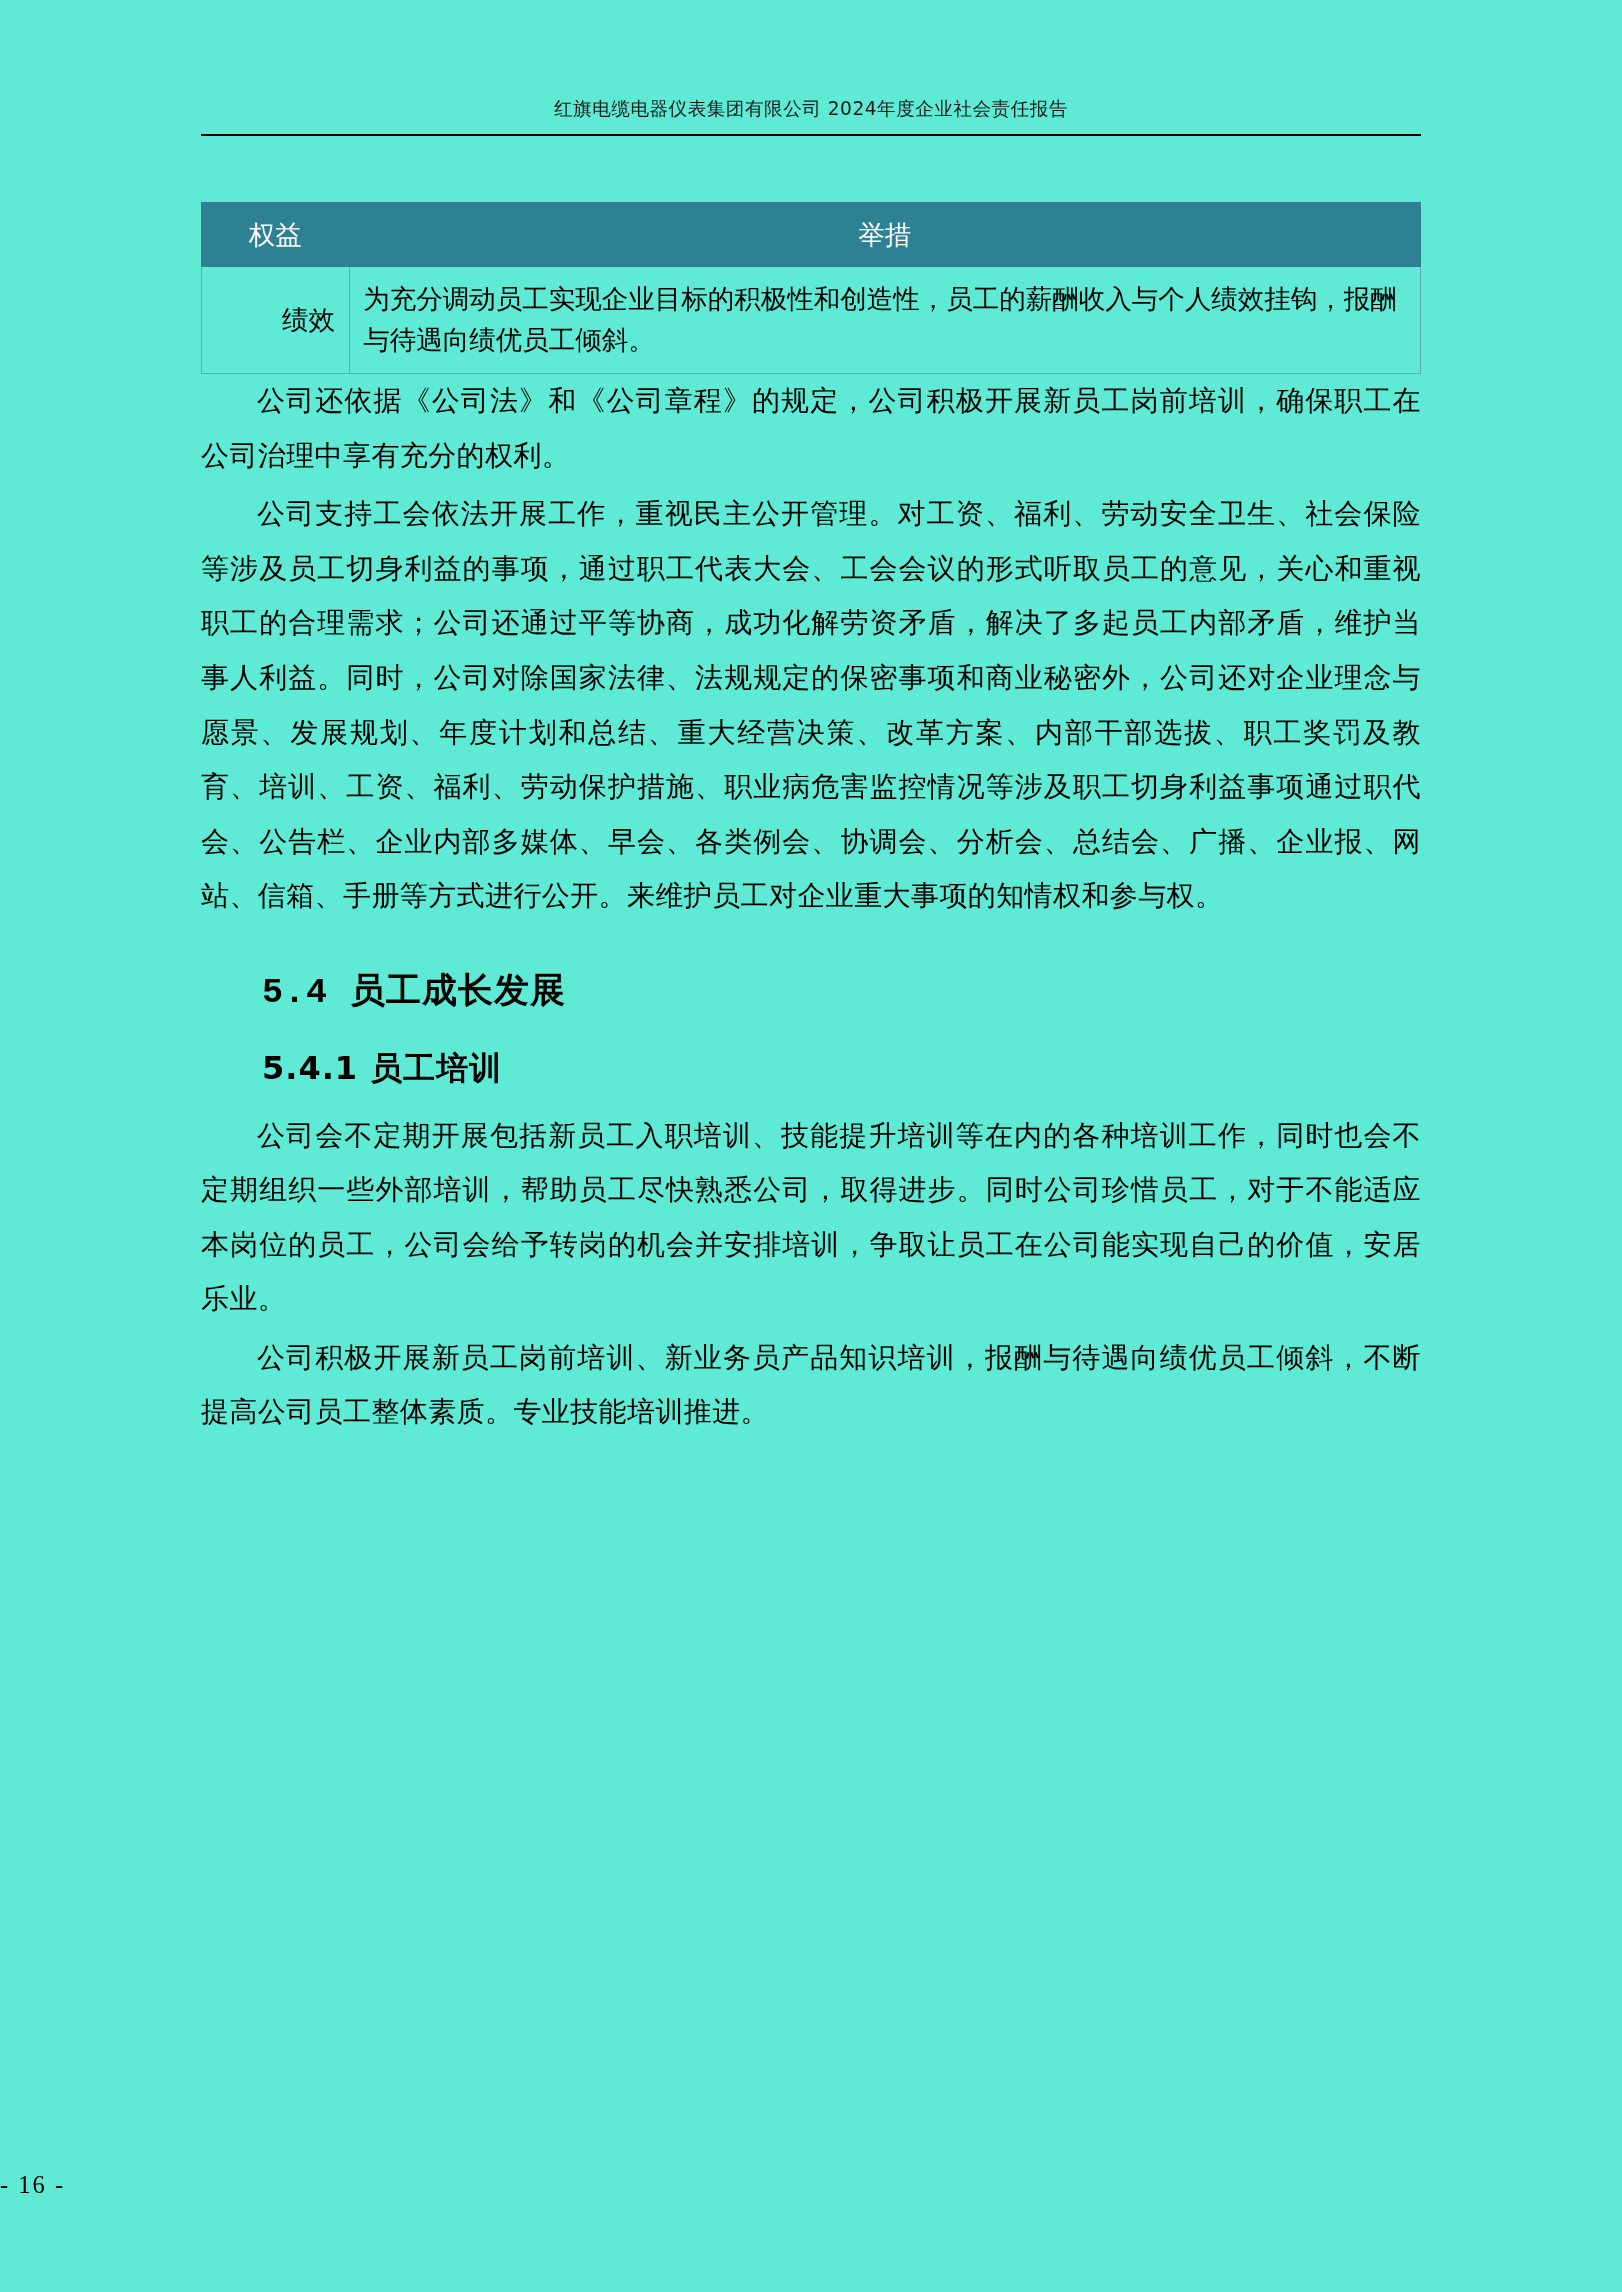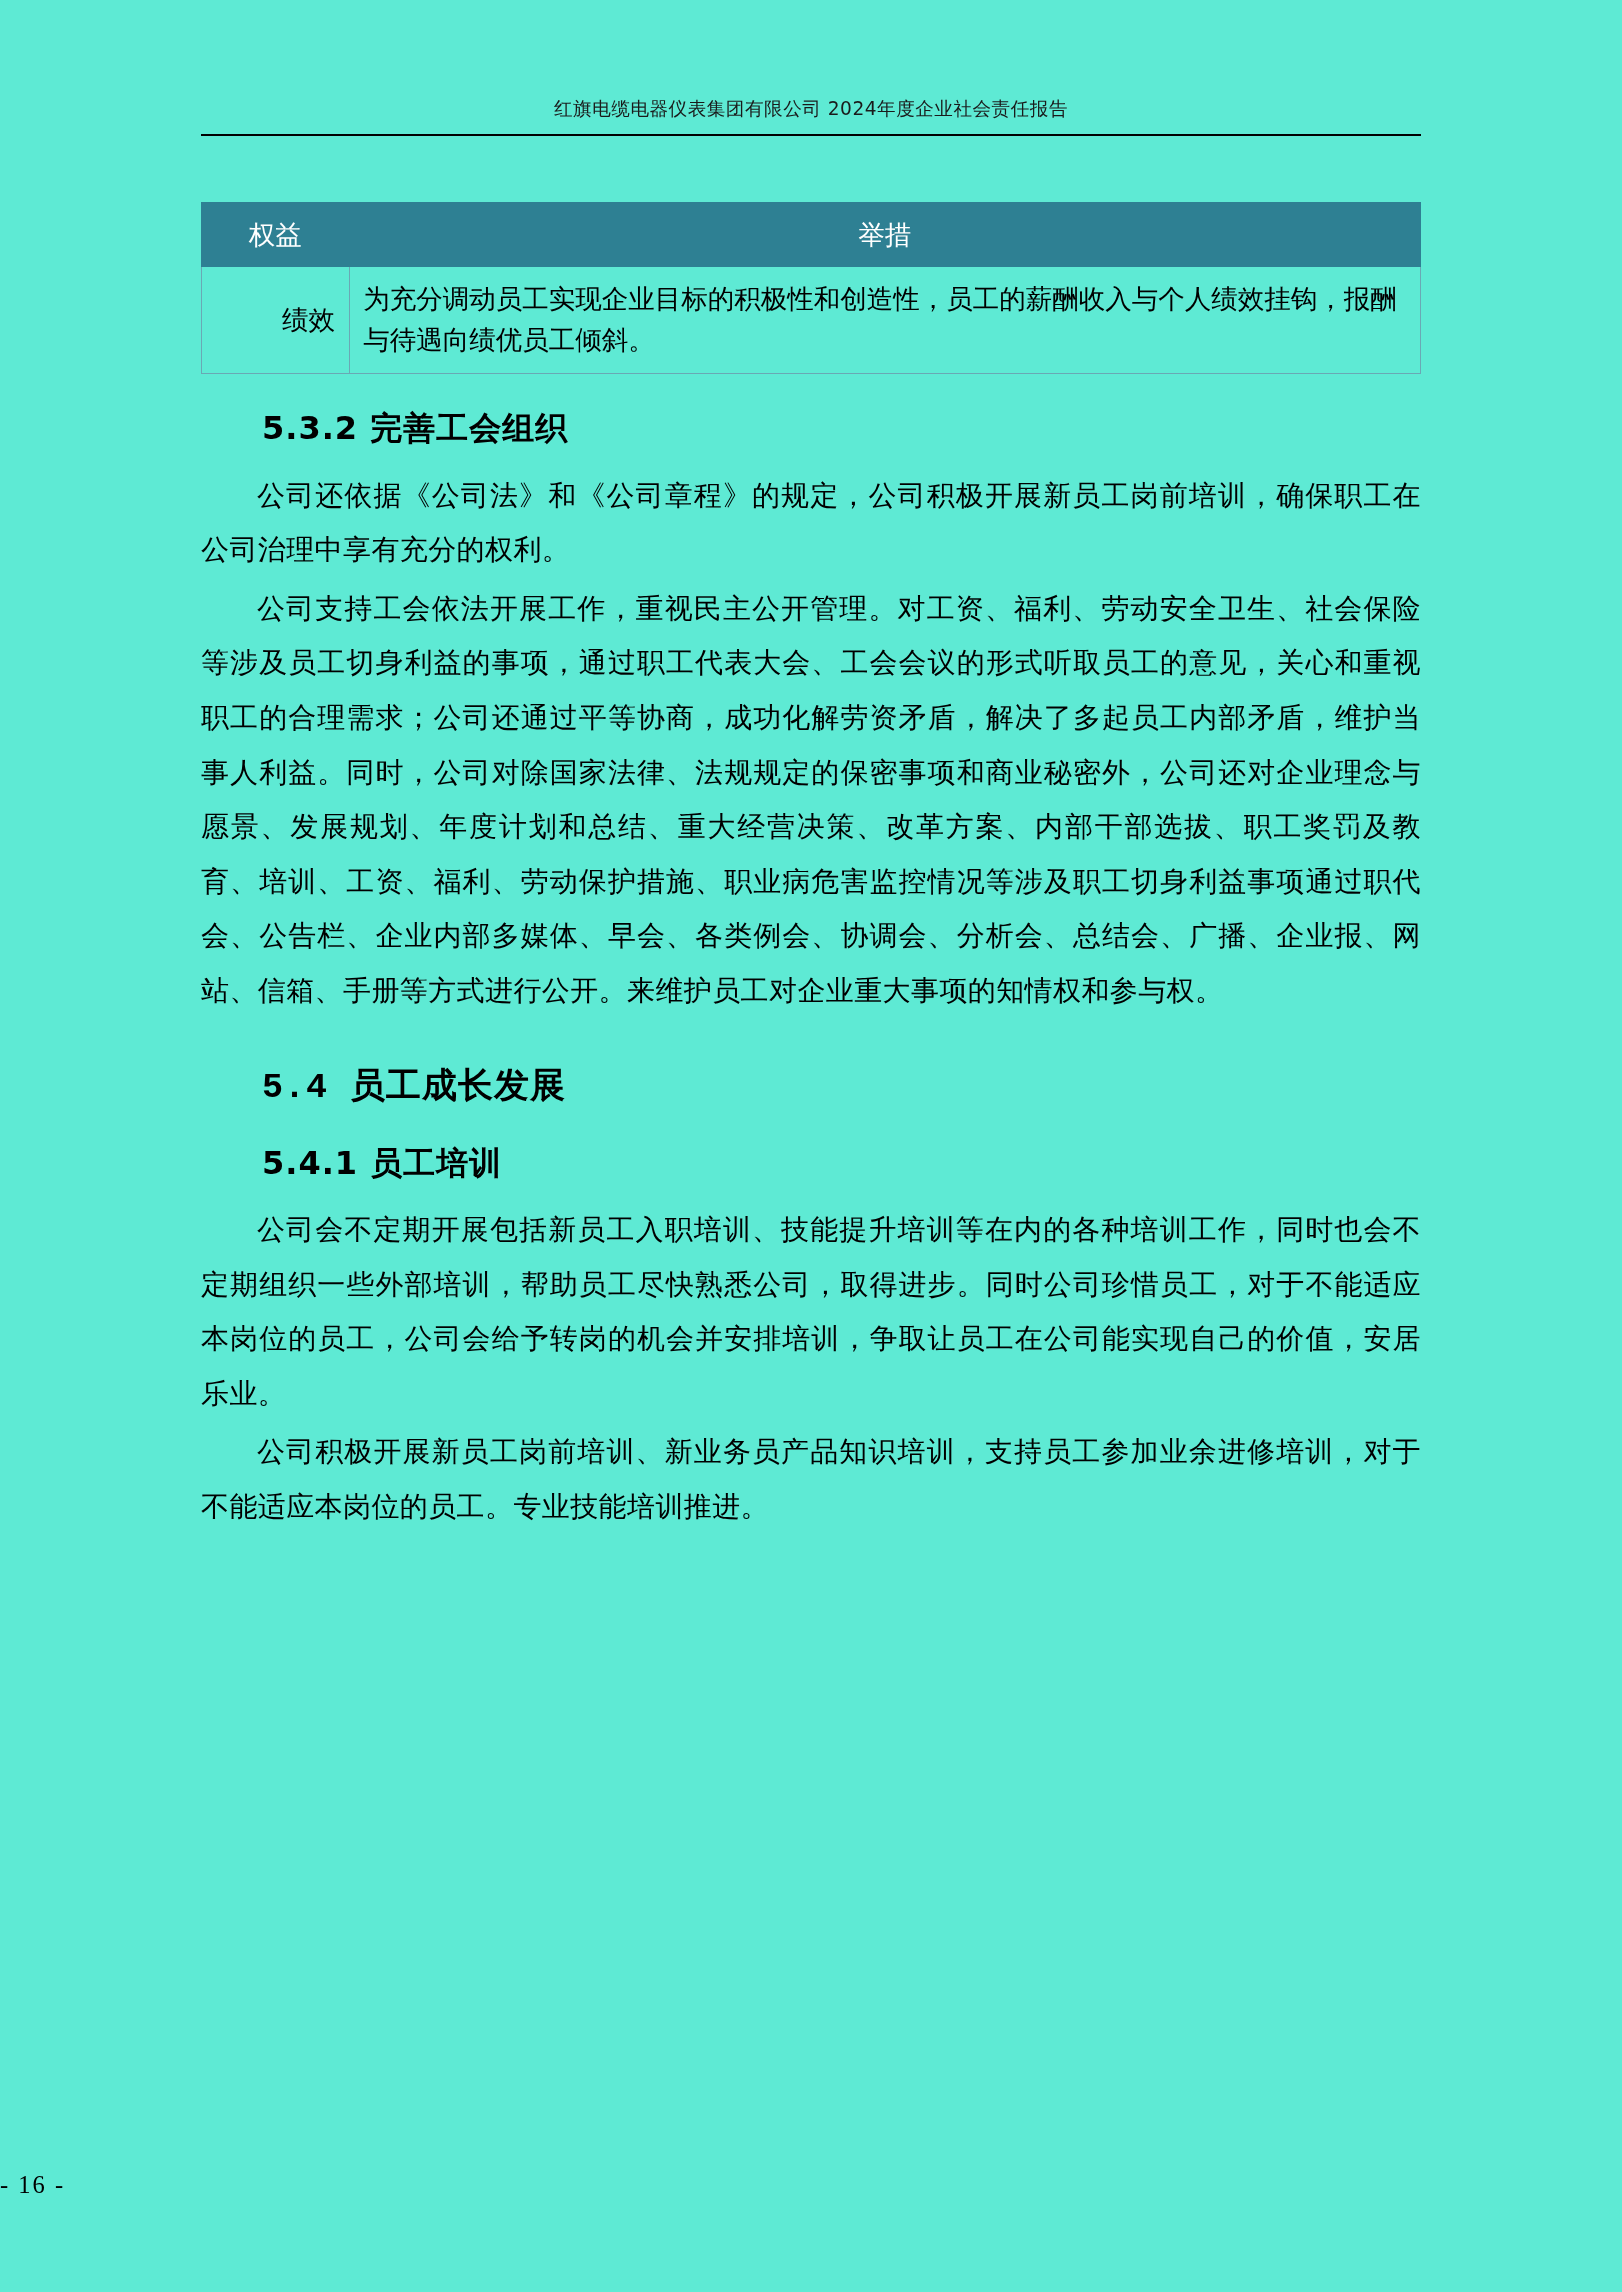--- a/index.html
+++ b/index.html
@@ -130,29 +130,28 @@
         </tr>
       </thead>
       <tbody>
         <tr>
           <td class="cell-label">绩效</td>
           <td>为充分调动员工实现企业目标的积极性和创造性，员工的薪酬收入与个人绩效挂钩，报酬与待遇向绩优员工倾斜。</td>
         </tr>
       </tbody>
     </table>
 
-    <h3 class="sub-heading">5.3.2 完善工会组织</h3>
     <p class="para">公司还依据《公司法》和《公司章程》的规定，公司积极开展新员工岗前培训，确保职工在公司治理中享有充分的权利。</p>
     <p class="para">公司支持工会依法开展工作，重视民主公开管理。对工资、福利、劳动安全卫生、社会保险等涉及员工切身利益的事项，通过职工代表大会、工会会议的形式听取员工的意见，关心和重视职工的合理需求；公司还通过平等协商，成功化解劳资矛盾，解决了多起员工内部矛盾，维护当事人利益。同时，公司对除国家法律、法规规定的保密事项和商业秘密外，公司还对企业理念与愿景、发展规划、年度计划和总结、重大经营决策、改革方案、内部干部选拔、职工奖罚及教育、培训、工资、福利、劳动保护措施、职业病危害监控情况等涉及职工切身利益事项通过职代会、公告栏、企业内部多媒体、早会、各类例会、协调会、分析会、总结会、广播、企业报、网站、信箱、手册等方式进行公开。来维护员工对企业重大事项的知情权和参与权。</p>
 
     <h2 class="section-heading">5.4 员工成长发展</h2>
 
     <h3 class="sub-heading">5.4.1 员工培训</h3>
     <p class="para">公司会不定期开展包括新员工入职培训、技能提升培训等在内的各种培训工作，同时也会不定期组织一些外部培训，帮助员工尽快熟悉公司，取得进步。同时公司珍惜员工，对于不能适应本岗位的员工，公司会给予转岗的机会并安排培训，争取让员工在公司能实现自己的价值，安居乐业。</p>
-    <p class="para">公司积极开展新员工岗前培训、新业务员产品知识培训，支持员工参加业余进修培训，对于不能适应本岗位的员工。专业技能培训推进。</p>
+    <p class="para">公司积极开展新员工岗前培训、新业务员产品知识培训，报酬与待遇向绩优员工倾斜，不断提高公司员工整体素质。专业技能培训推进。</p>
 
   </div>
 
   <div class="footer">
     <span>- 16 -</span>
   </div>
 
 </div>
 
 

